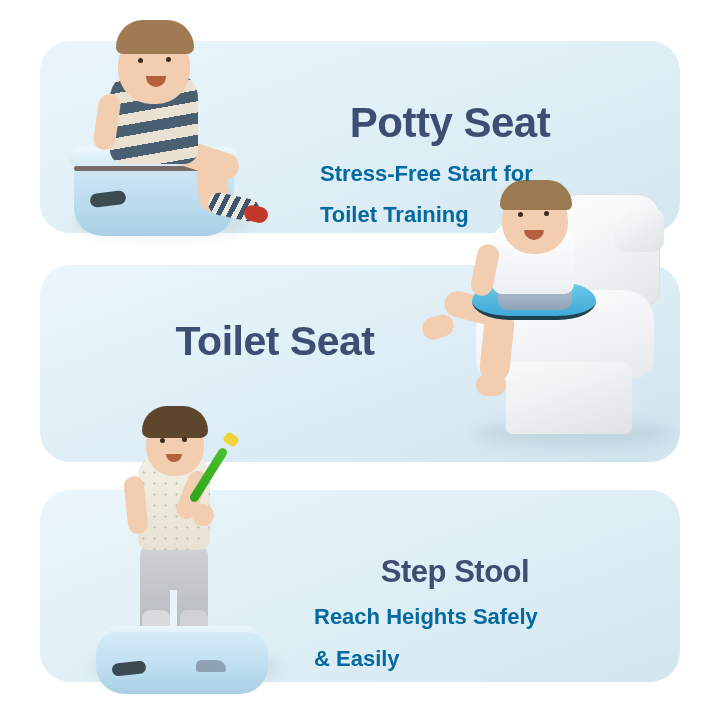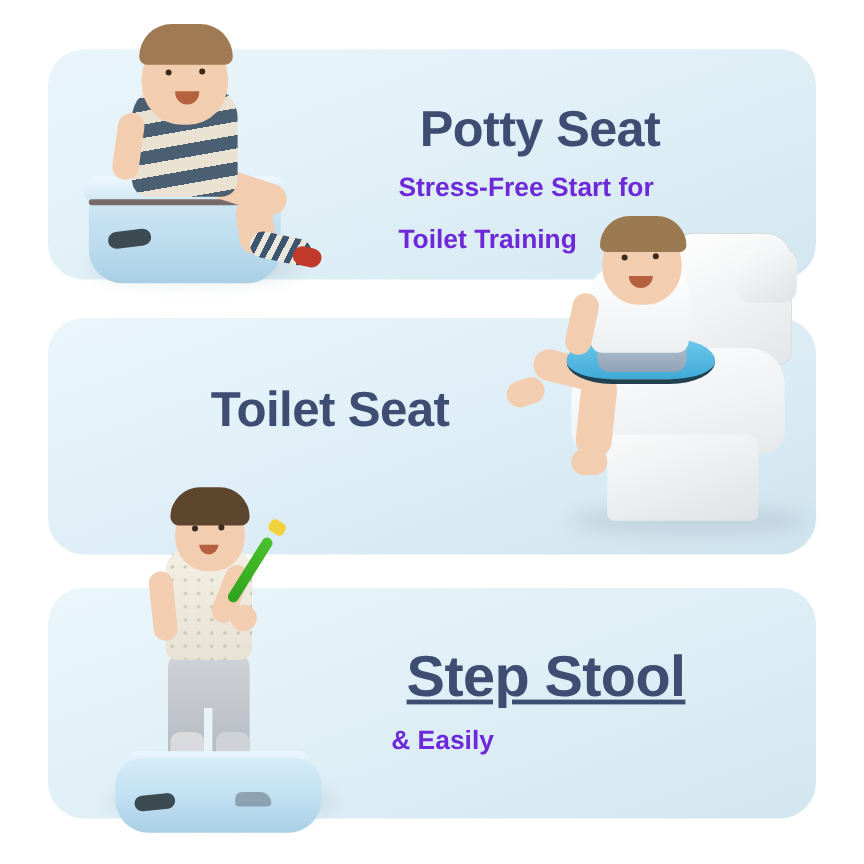--- a/index.html
+++ b/index.html
@@ -25,41 +25,41 @@
   #panel-3{left:40px;top:490px;width:640px;height:192px;
     background:linear-gradient(160deg,#eaf6fb 0%,#e1f0f7 45%,#d2e6f0 100%);}
 
   
   .textblock{position:absolute;z-index:40;}
   .title{
     color:#3e4d72;
     font-weight:bold;
     letter-spacing:-0.5px;
     line-height:1.0;
-    margin:1px;
+    margin:16px;
     white-space:nowrap;
   }
   .subtitle{
-    color:#6d28d9;
+    color:#0369a1;
     font-weight:bold;
     line-height:1.28;
-    margin:16px;
+    margin:4px;
     white-space:nowrap;
   }
 
   #text-1{left:300px;top:86px;width:300px;text-align:center;}
   #text-1 .title{font-size:42px;}
   #text-1 .subtitle{font-size:22px;margin-top:13px;text-align:left;padding-left:16px;}
 
-  #text-2{left:105px;top:320px;width:340px;text-align:center;}
+  #text-2{left:105px;top:305px;width:340px;text-align:center;}
   #text-2 .title{font-size:41px;}
   #text-2 .subtitle{font-size:22px;margin-top:14px;text-align:center;}
 
   #text-3{left:300px;top:540px;width:310px;text-align:center;}
-  #text-3 .title{font-size:48px;text-decoration:underline;}
+  #text-3 .title{font-size:31px;}
   #text-3 .subtitle{font-size:22px;margin-top:14px;text-align:left;padding-left:10px;}
 
   
   .scene{position:absolute;z-index:30;}
 
   
   .head{position:absolute;border-radius:50% 50% 46% 46%;background:#f2cdb0;}
   .hair{position:absolute;background:#8d6847;}
   .eye{position:absolute;width:5px;height:5px;border-radius:50%;background:#3b2a1c;}
   .mouth{position:absolute;border-radius:0 0 40px 40px;background:#b5603f;}
@@ -295,16 +295,17 @@
     <div class="limb hand"></div>
     <div class="head"></div>
     <div class="hair"></div>
     <div class="eye l"></div>
     <div class="eye r"></div>
     <div class="mouth"></div>
   </div>
 
   <div class="textblock" id="text-3">
     <div class="title">Step Stool</div>
+    <div class="subtitle">Reach Heights Safely</div>
     <div class="subtitle">&amp; Easily</div>
   </div>
 
 </div>
 
 </body></html>

